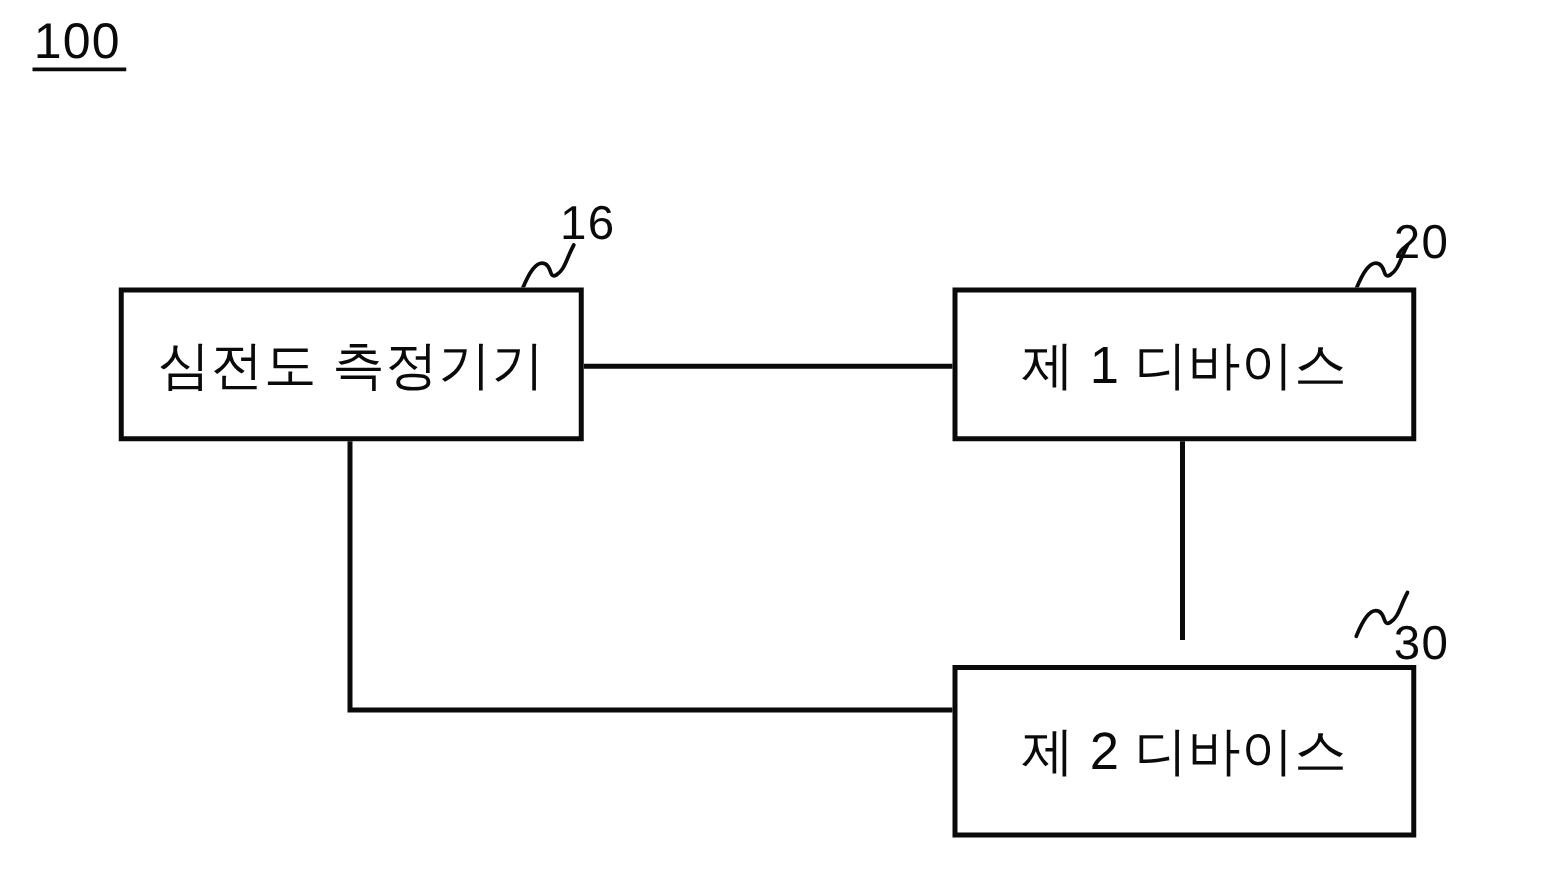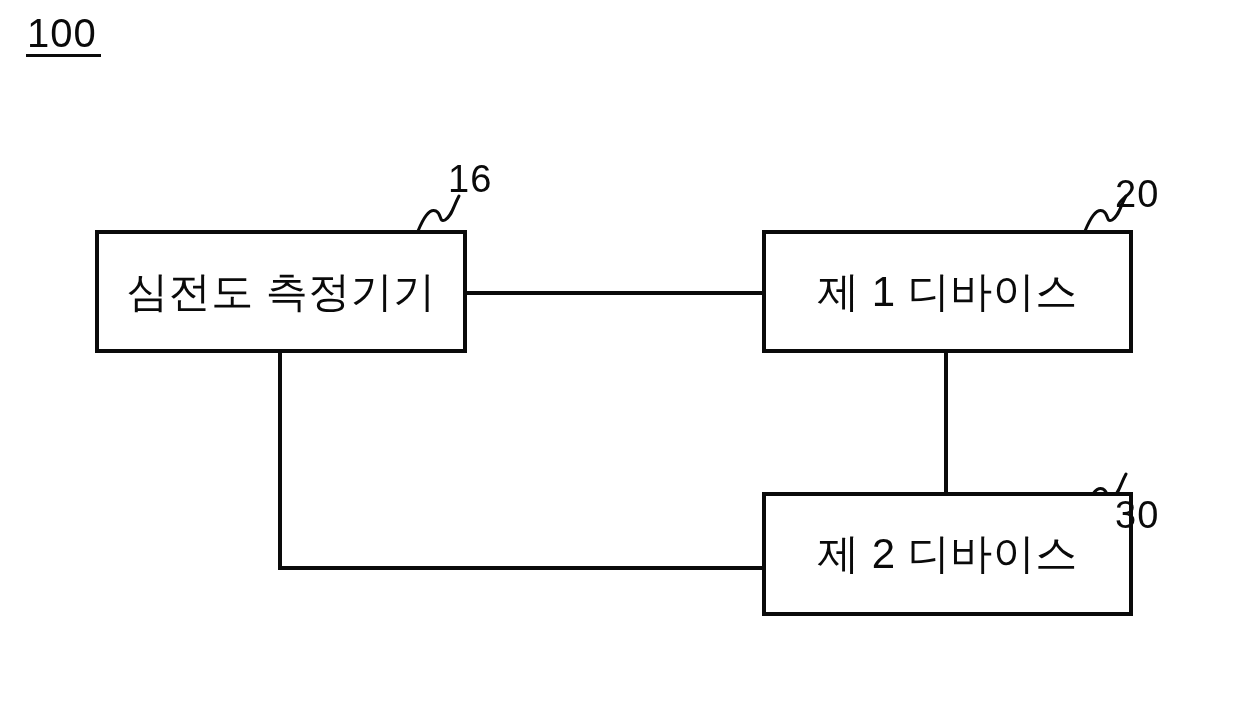--- a/index.html
+++ b/index.html
@@ -40,21 +40,21 @@
     background: #ffffff;
     display: flex;
     align-items: center;
     justify-content: center;
     font-size: 42px;
     letter-spacing: 0.5px;
     white-space: nowrap;
   }
   .node-ecg    { left: 95px;  top: 230px; width: 372px; height: 123px; }
   .node-first  { left: 762px; top: 230px; width: 371px; height: 123px; }
-  .node-second { left: 762px; top: 492px; width: 371px; height: 124px; }
+  .node-second { left: 762px; top: 532px; width: 371px; height: 138px; }
   .ref-num {
     position: absolute;
     z-index: 2;
     font-size: 38px;
     line-height: 1;
     letter-spacing: 1px;
   }
   .ref-10 { left: 448px;  top: 160px; }
   .ref-20 { left: 1115px; top: 160px; margin-top: 15px; }
   .ref-30 { left: 1115px; top: 452px; margin-top: 44px; }

